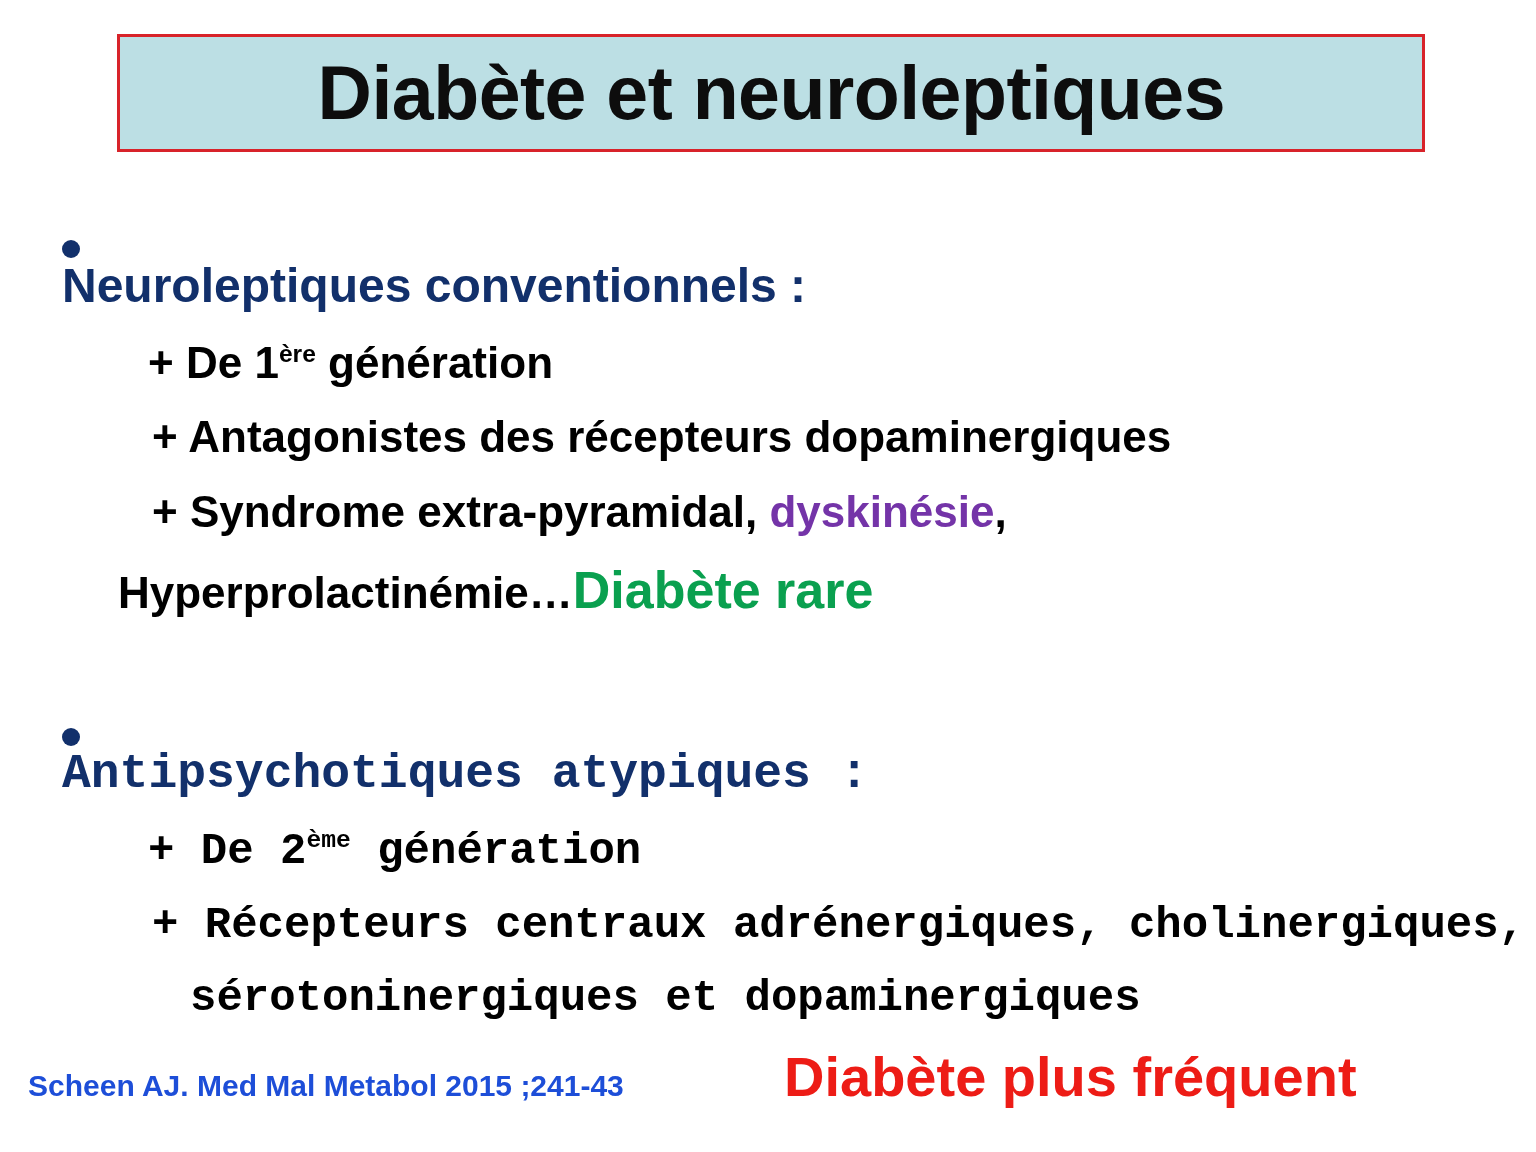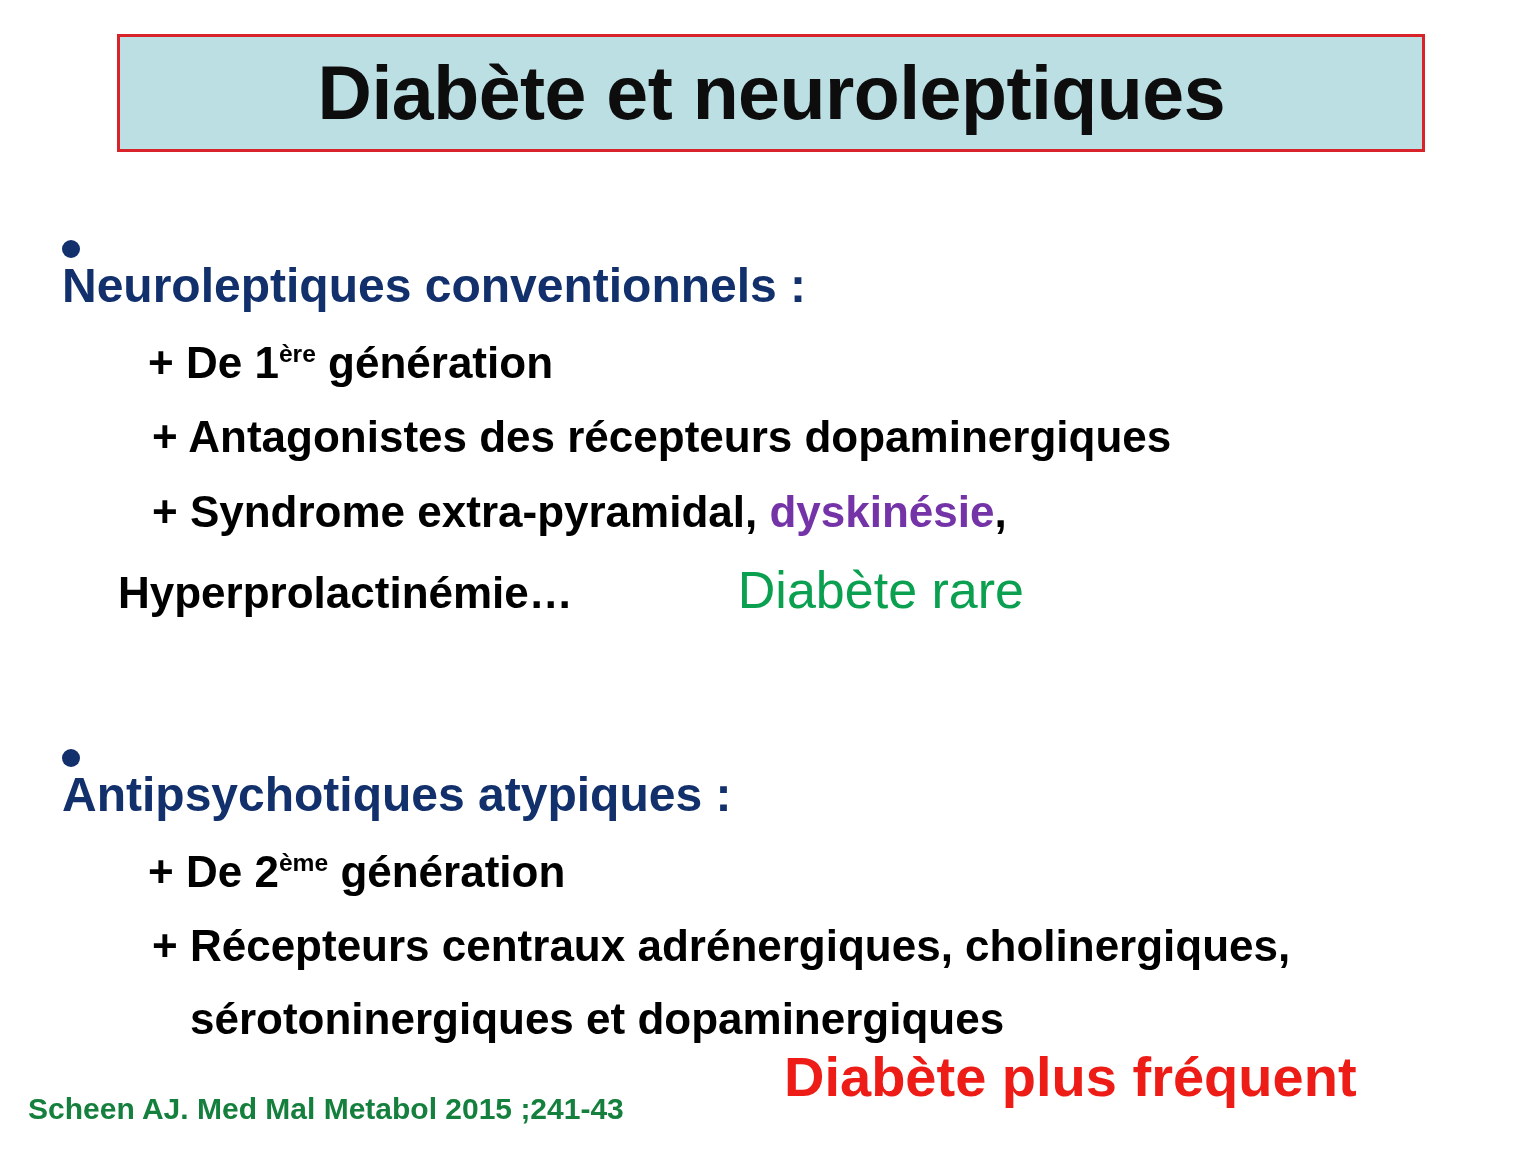--- a/index.html
+++ b/index.html
@@ -48,21 +48,21 @@
     transform: scaleX(0.99);
   }
 
   
   .block {
     position: absolute;
     left: 0;
     width: 1536px;
   }
   #block-conventional { top: 212px; }
-  #block-atypical     { top: 721px; }
+  #block-atypical     { top: 700px; font-family: Liberation Mono, monospace; }
 
   .lead-line {
     display: flex;
     align-items: flex-start;
     padding-left: 62px;
     margin-bottom: 22px;
     flex-direction: column;
   }
   .bullet-dot {
     width: 18px;
@@ -112,43 +112,42 @@
     vertical-align: super;
     line-height: 0;
     font-weight: bold;
     margin-top: 31px;
   }
 
   .purple-word { color: #7434a8; }
   .green-call {
     color: #0aa04f;
     font-size: 52px;
-    font-weight: normal;
-    margin-left: 165px;
+    font-weight: bold;
     white-space: nowrap;
   }
 
   
   .red-call {
     position: absolute;
     left: 784px;
     top: 1046px;
     font-size: 56px;
     font-weight: bold;
     color: #ed1c16;
     white-space: nowrap;
     line-height: 1.1;
   }
   .citation {
     position: absolute;
     left: 28px;
-    top: 1092px;
+    top: 1069px;
     font-size: 30px;
     font-weight: bold;
-    color: #15803d;
+    color: #1d4ed8;
     white-space: nowrap;
     line-height: 1.1;
   }
 </style>
 </head>
 <body>
 
 <div class="slide">
 
   <div class="title-box">

